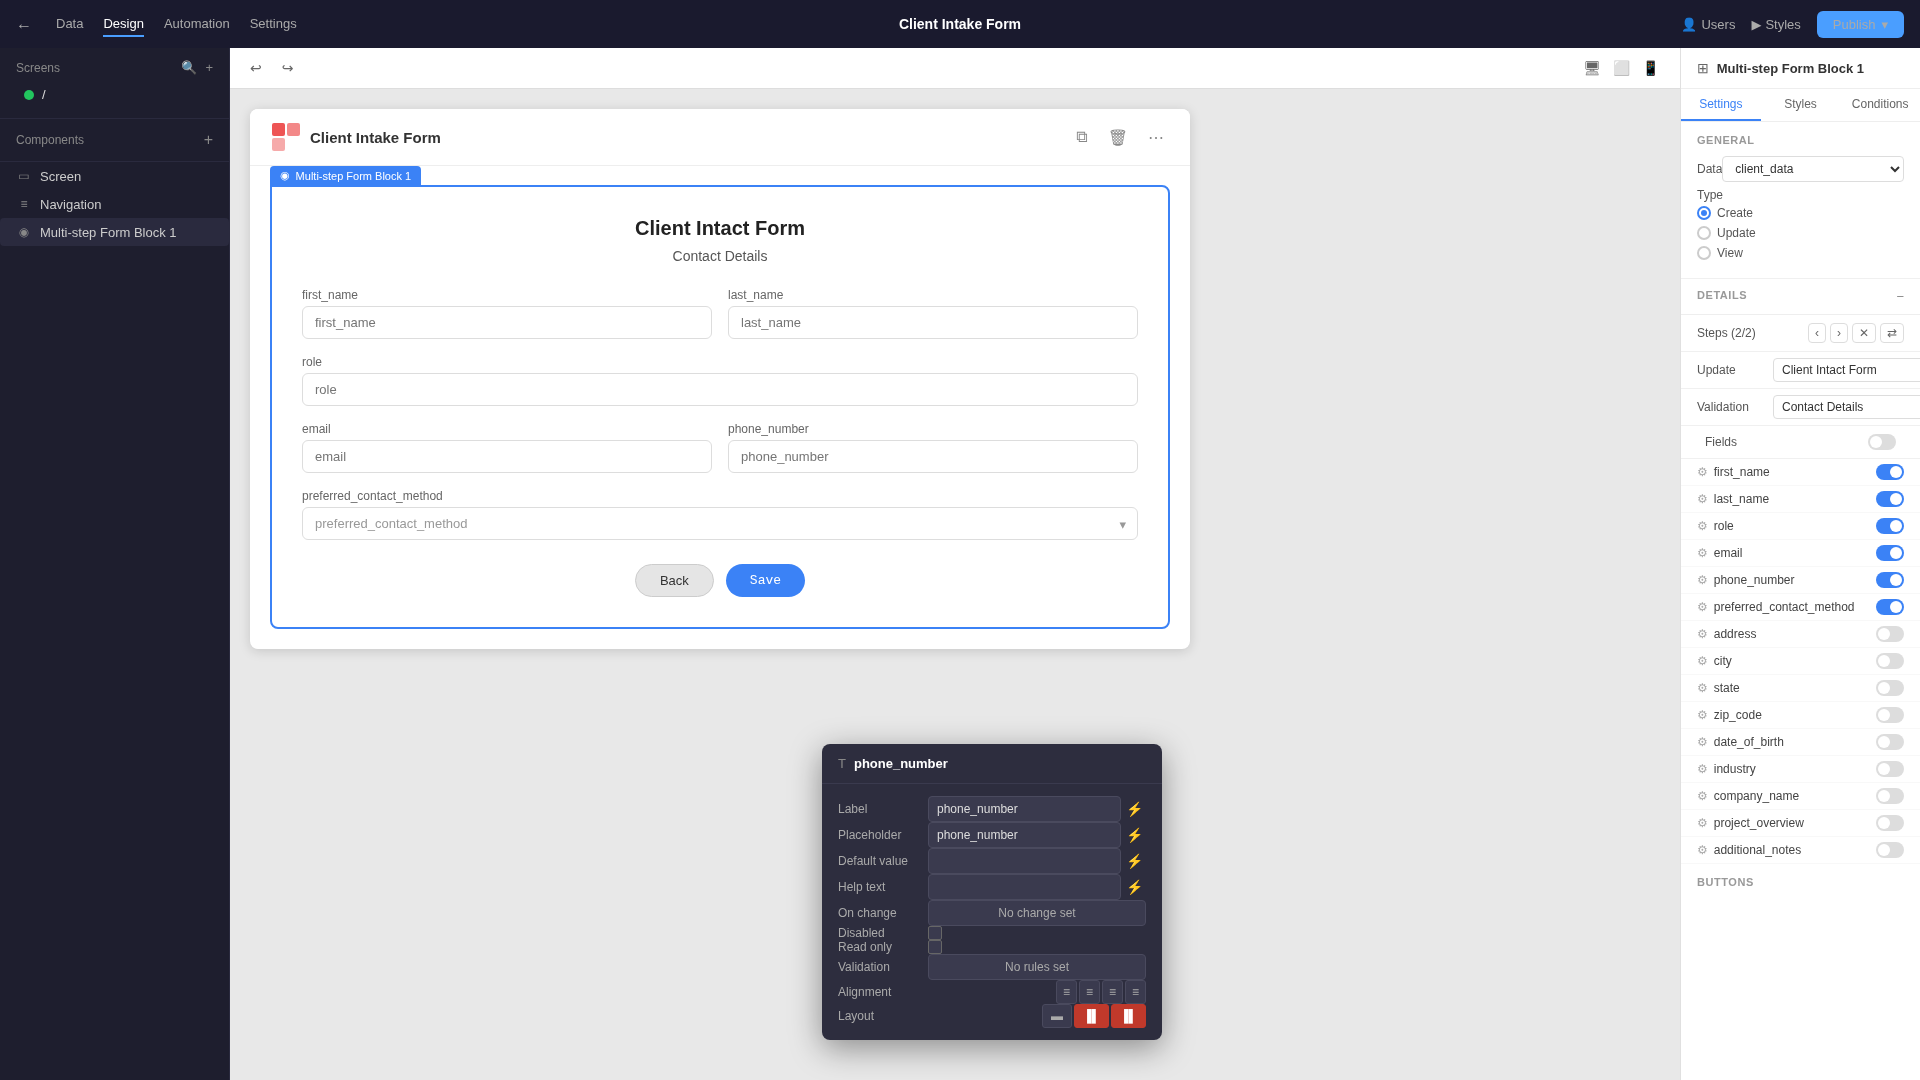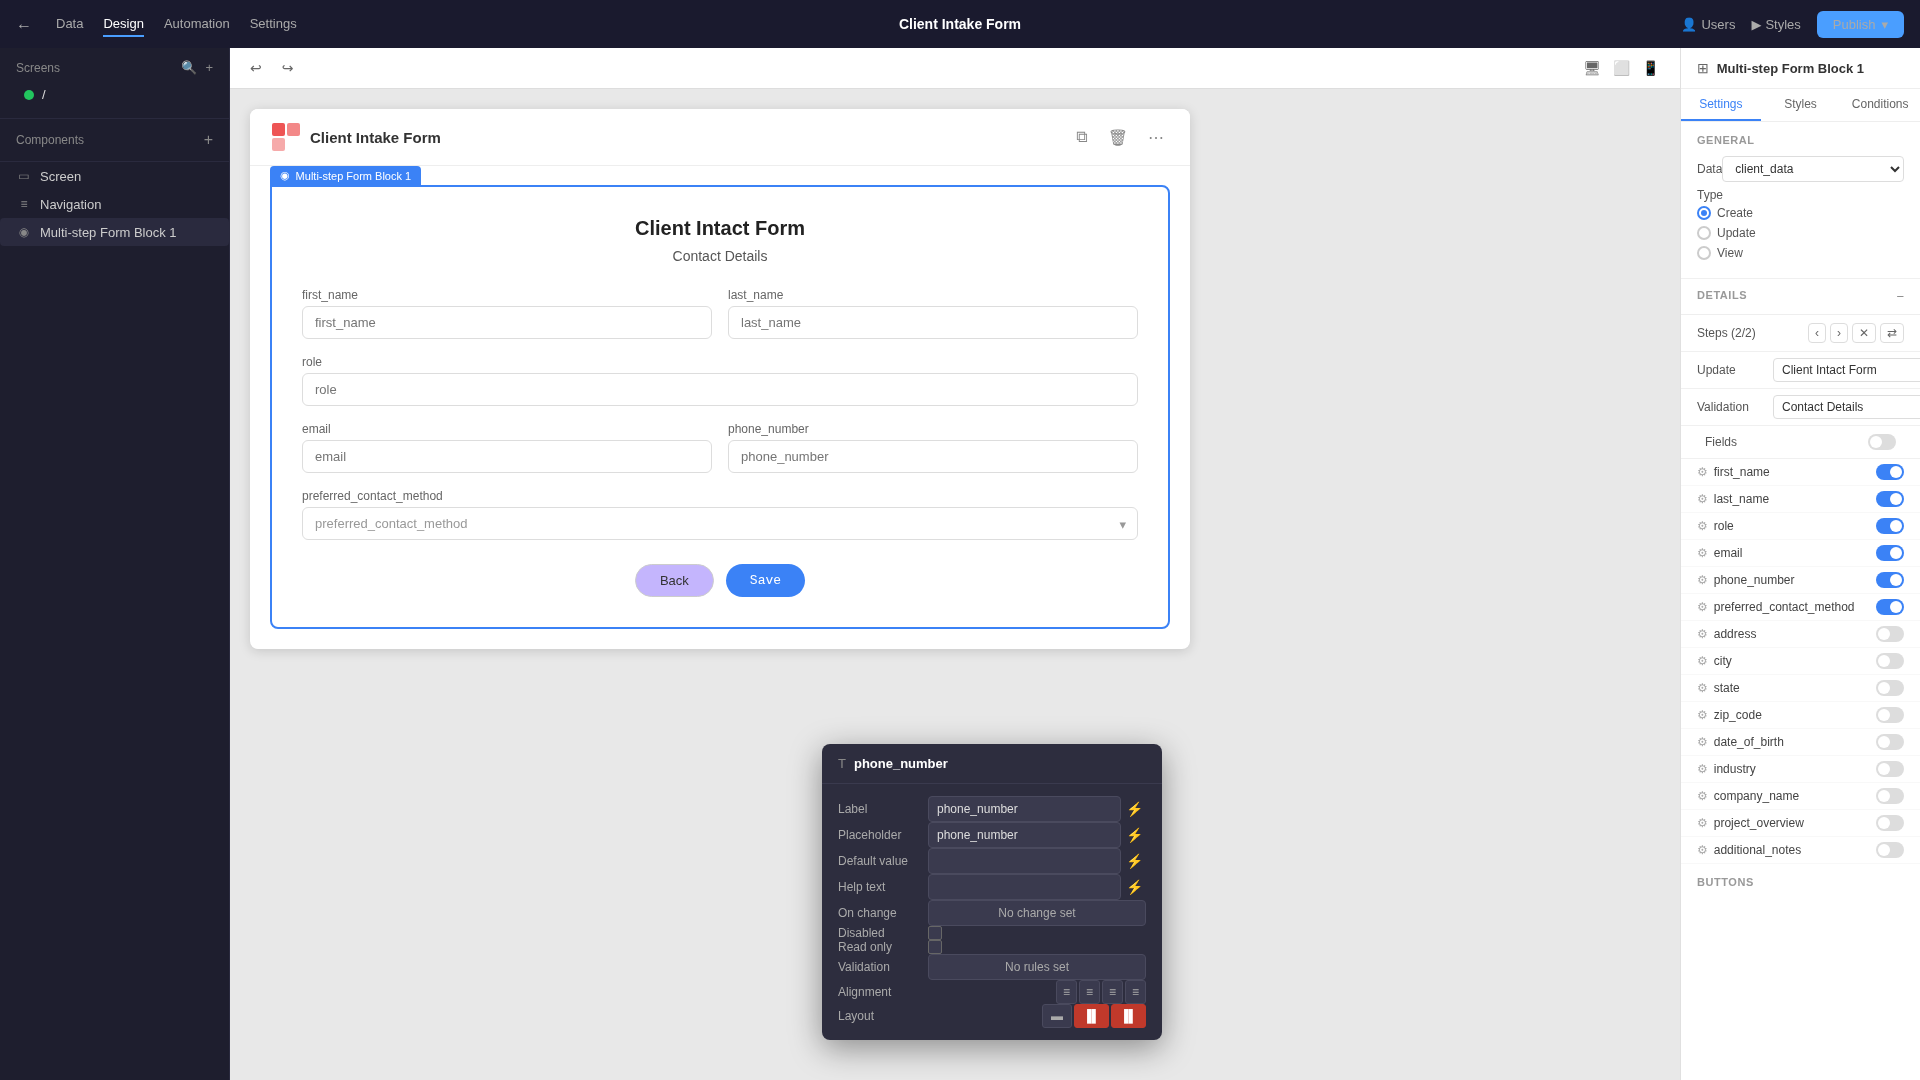--- a/index.html
+++ b/index.html
@@ -61,21 +61,21 @@
 
     .form-row { display: flex; gap: 16px; margin-bottom: 16px; }
     .form-group { flex: 1; display: flex; flex-direction: column; gap: 4px; }
     .form-label { font-size: 12px; color: #666; }
     .form-input { border: 1px solid #ddd; border-radius: 6px; padding: 8px 12px; font-size: 13px; color: #999; background: #fff; width: 100%; }
     .form-select { border: 1px solid #ddd; border-radius: 6px; padding: 8px 12px; font-size: 13px; color: #999; background: #fff; width: 100%; appearance: none; display: flex; justify-content: space-between; align-items: center; cursor: pointer; }
     .form-select-wrapper { position: relative; }
     .form-select-wrapper::after { content: '▾'; position: absolute; right: 12px; top: 50%; transform: translateY(-50%); color: #999; pointer-events: none; }
 
     .form-buttons { display: flex; gap: 12px; justify-content: center; margin-top: 24px; }
-    .btn-back { background: #c4b5fd; border: 1px solid #ccc; border-radius: 20px; padding: 8px 24px; cursor: pointer; font-size: 13px; color: #333; }
+    .btn-back { background: #e5e5e5; border: 1px solid #ccc; border-radius: 20px; padding: 8px 24px; cursor: pointer; font-size: 13px; color: #333; }
     .btn-save { background: #3b82f6; border: none; border-radius: 20px; padding: 8px 24px; cursor: pointer; font-size: 13px; color: #fff; font-family: Liberation Mono, monospace; }
 
     
     .popup-panel {
       position: absolute; bottom: 20px; left: 50%; transform: translateX(-20%);
       width: 340px; background: #2d2d3e; border-radius: 8px; box-shadow: 0 8px 32px rgba(0,0,0,0.4);
       color: #ddd; font-size: 13px; z-index: 100;
     }
     .popup-header { display: flex; align-items: center; gap: 8px; padding: 12px 16px; border-bottom: 1px solid #3a3a4e; }
     .popup-header-icon { color: #888; }

